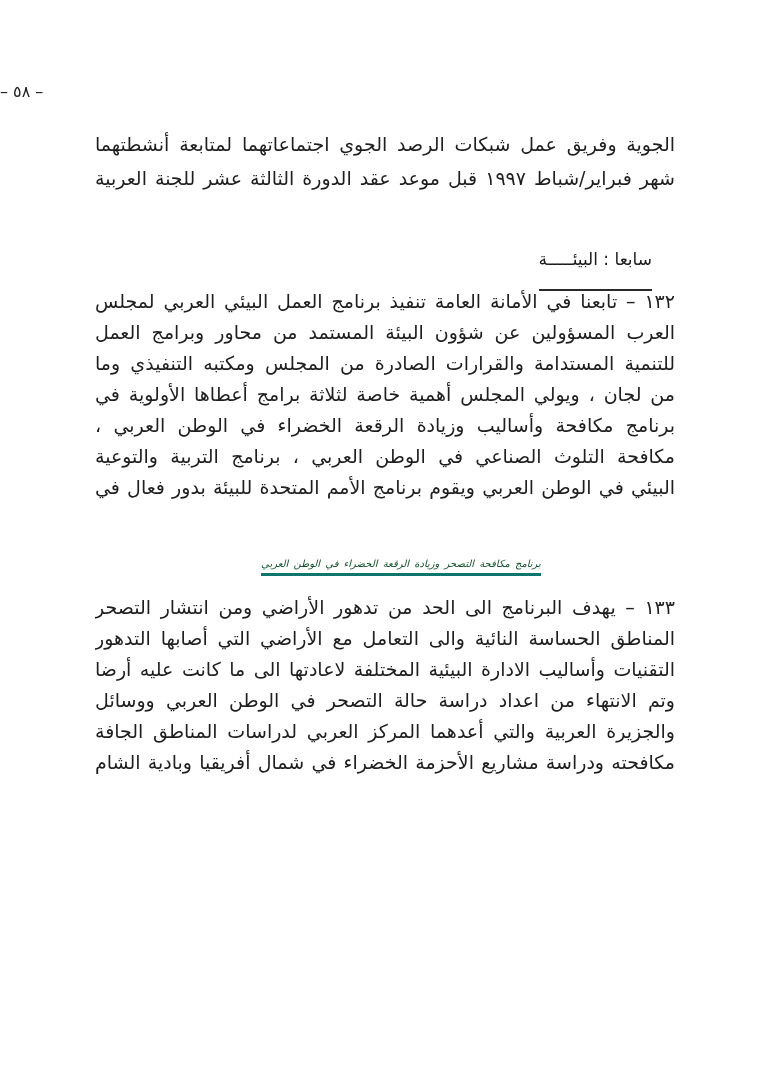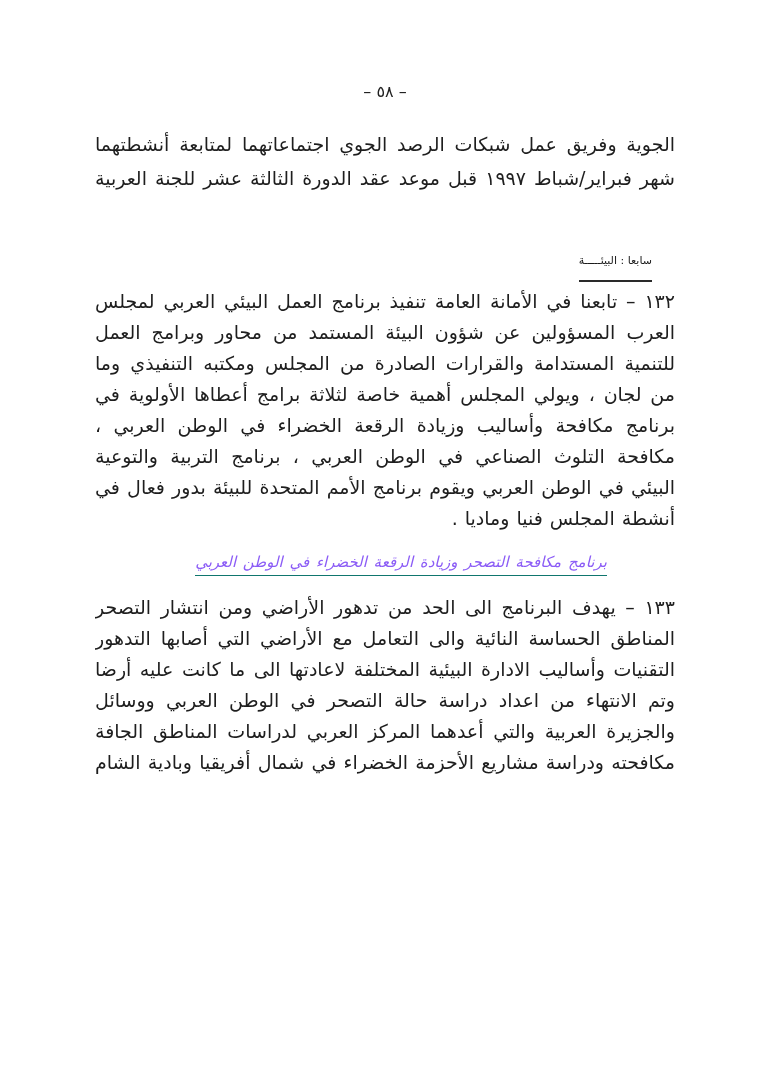--- a/index.html
+++ b/index.html
@@ -15,21 +15,21 @@
     direction: rtl;
     font-family: "DejaVu Sans", sans-serif;
     color: #1e1e1e;
     overflow: hidden;
   }
   .page-number {
     position: absolute;
     top: 82px;
     left: 0;
     right: 0;
-    text-align: center;
+    text-align: left;
     font-size: 16px;
     letter-spacing: 3px;
     color: #222;
   }
   .block {
     position: absolute;
     right: 95px;
     left: 95px;
   }
   .line {
@@ -54,39 +54,39 @@
     line-height: 31px;
     font-size: 19px;
   }
   .heading-wrap {
     position: absolute;
     top: 249px;
     right: 118px;
   }
   .heading-text {
     display: inline-block;
-    font-size: 11px;
+    font-size: 17px;
     font-weight: 400;
     color: #1b1b1b;
     border-bottom: 2px solid #2a2a2a;
-    padding-bottom: 13px;
+    padding-bottom: 20px;
   }
   .subtitle-wrap {
     position: absolute;
     top: 552px;
     left: 127px;
     right: 95px;
     text-align: center;
   }
   .subtitle-text {
     display: inline-block;
-    font-size: 15px;
+    font-size: 10px;
     font-style: italic;
-    color: #8b5cf6;
-    border-bottom: 1px solid #0f766e;
+    color: #14532d;
+    border-bottom: 3px solid #0f766e;
     padding-bottom: 4px;
     word-spacing: 2px;
   }
 </style>
 </head>
 <body>
 
 <div class="page">
 
   <div class="page-number">– ٥٨ –</div>
@@ -101,21 +101,20 @@
   </div>
 
   <div class="block p132">
     <div class="line">١٣٢ – تابعنا في الأمانة العامة تنفيذ برنامج العمل البيئي العربي لمجلس الوزراء</div>
     <div class="line">العرب المسؤولين عن شؤون البيئة المستمد من محاور وبرامج العمل العربي</div>
     <div class="line">للتنمية المستدامة والقرارات الصادرة من المجلس ومكتبه التنفيذي وما انبثق عنهما</div>
     <div class="line">من لجان ، ويولي المجلس أهمية خاصة لثلاثة برامج أعطاها الأولوية في التنفيذ :</div>
     <div class="line">برنامج مكافحة وأساليب وزيادة الرقعة الخضراء في الوطن العربي ، برنامج</div>
     <div class="line">مكافحة التلوث الصناعي في الوطن العربي ، برنامج التربية والتوعية والاعلام</div>
     <div class="line">البيئي في الوطن العربي ويقوم برنامج الأمم المتحدة للبيئة بدور فعال في دعم</div>
-    <div class="line last">أنشطة المجلس فنيا وماديا .</div>
   </div>
 
   <div class="subtitle-wrap">
     <span class="subtitle-text">برنامج مكافحة التصحر وزيادة الرقعة الخضراء في الوطن العربي</span>
   </div>
 
   <div class="block p133">
     <div class="line">١٣٣ – يهدف البرنامج الى الحد من تدهور الأراضي ومن انتشار التصحر خاصة في</div>
     <div class="line">المناطق الحساسة النائية والى التعامل مع الأراضي التي أصابها التدهور باستخدام</div>
     <div class="line">التقنيات وأساليب الادارة البيئية المختلفة لاعادتها الى ما كانت عليه أرضا منتجة ،</div>

